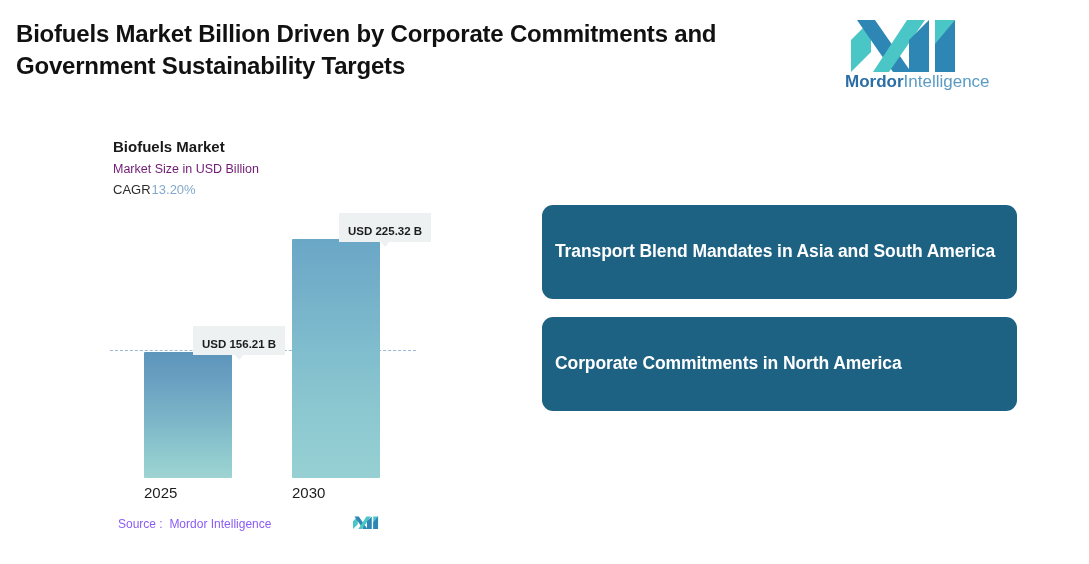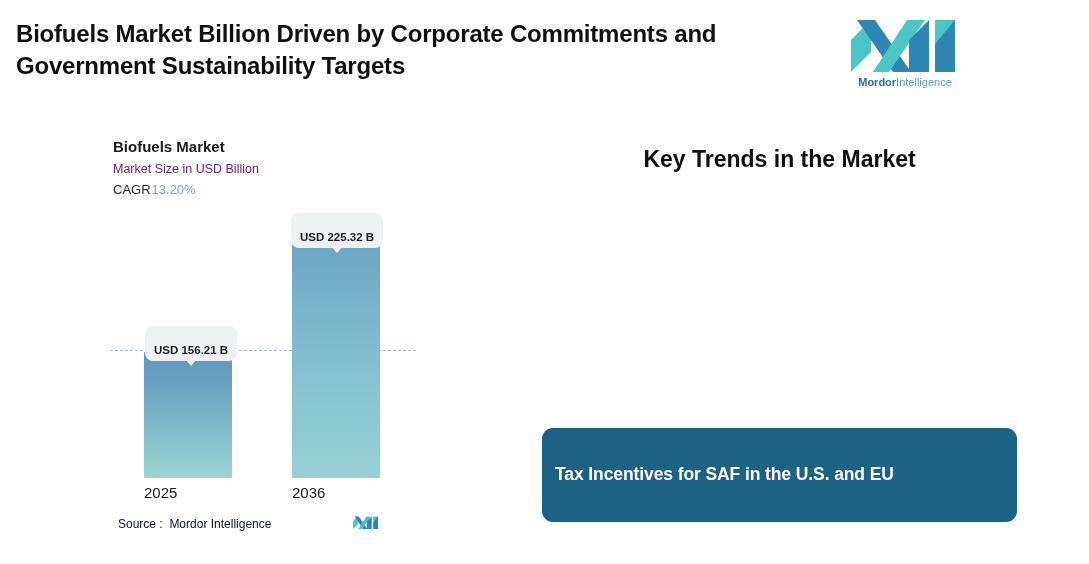--- a/index.html
+++ b/index.html
@@ -36,21 +36,21 @@
     top: 14px;
     width: 120px;
     height: 78px;
   }
   #brand-logo .mark {
     display: block;
     margin: 0 auto;
   }
   #brand-logo .wordmark {
     text-align: center;
-    font-size: 11px;
+    font-size: 17px;
     line-height: 16px;
     margin-top: 2px;
     white-space: nowrap;
   }
   #brand-logo .wordmark .w1 {
     font-weight: bold;
     color: #2A6EA6;
   }
   #brand-logo .wordmark .w2 {
     font-weight: normal;
@@ -126,23 +126,24 @@
     height: 239px;
     background: linear-gradient(to bottom, #6AA7C6 0%, #74AFC9 20%, #7FBCCD 45%, #8BC7D0 70%, #96D0D3 100%);
   }
 
   .value-label {
     position: absolute;
     background: #EDF1F2;
     color: #1d1d1d;
     font-size: 11.5px;
     font-weight: bold;
-    padding: 18px 9px 5px 9px;
-    border-radius: 8px;
+    padding: 12px 9px 5px 9px;
+    border-radius: 0;
     white-space: nowrap;
+    margin-left: 48px;
   }
   .value-label .tip {
     position: absolute;
     left: 50%;
     bottom: -5px;
     margin-left: -5px;
     width: 0;
     height: 0;
     border-left: 5px solid transparent;
     border-right: 5px solid transparent;
@@ -160,21 +161,21 @@
     color: #1d1d1d;
   }
   .x-label.x2025 { left: 144px; }
   .x-label.x2030 { left: 292px; }
 
   #source-line {
     position: absolute;
     left: 118px;
     top: 397px;
     font-size: 12px;
-    color: #0f172a;
+    color: #8b5cf6;
     white-space: nowrap;
   }
   #source-mark {
     position: absolute;
     left: 353px;
     top: 393px;
   }
 
   
   #trends-panel {
@@ -264,40 +265,42 @@
       <span class="tip"></span>
     </div>
 
     <div class="value-label l2030">
       <span>USD 225.32 B</span>
       <span class="tip"></span>
     </div>
 
     <div class="x-label x2025">2025</div>
 
-    <div class="x-label x2030">2036</div>
+    <div class="x-label x2030">2030</div>
   </div>
 
   <div id="source-line">
     <span>Source :</span>&nbsp;
     <span>Mordor Intelligence</span>
   </div>
 
   <svg id="source-mark" width="26" height="18" viewBox="0 0 108 58">
     <polygon points="0,58 0,26 20,6 20,38" fill="#4BC6C6"></polygon>
     <polygon points="6,6 24,6 60,58 42,58" fill="#2E86B5"></polygon>
     <polygon points="56,6 74,6 38,58 22,58" fill="#4BC6C6"></polygon>
     <polygon points="58,58 58,26 78,6 78,58" fill="#2E86B5"></polygon>
     <polygon points="84,6 104,6 104,58 84,58" fill="#4BC6C6"></polygon>
     <polygon points="84,58 84,30 104,6 104,58" fill="#2E86B5"></polygon>
   </svg>
 </div>
 
 <div id="trends-panel">
 
-  <div id="trends-heading">Key Trends in the Market</div>
-
-
-
-  <div class="trend-card c3">
-    <span class="card-text">Tax Incentives for SAF in the U.S. and EU</span>
-  </div>
+
+  <div class="trend-card c1">
+    <span class="card-text">Transport Blend Mandates in Asia and South America</span>
+  </div>
+
+  <div class="trend-card c2">
+    <span class="card-text">Corporate Commitments in North America</span>
+  </div>
+
 </div>
 
 </body></html>

